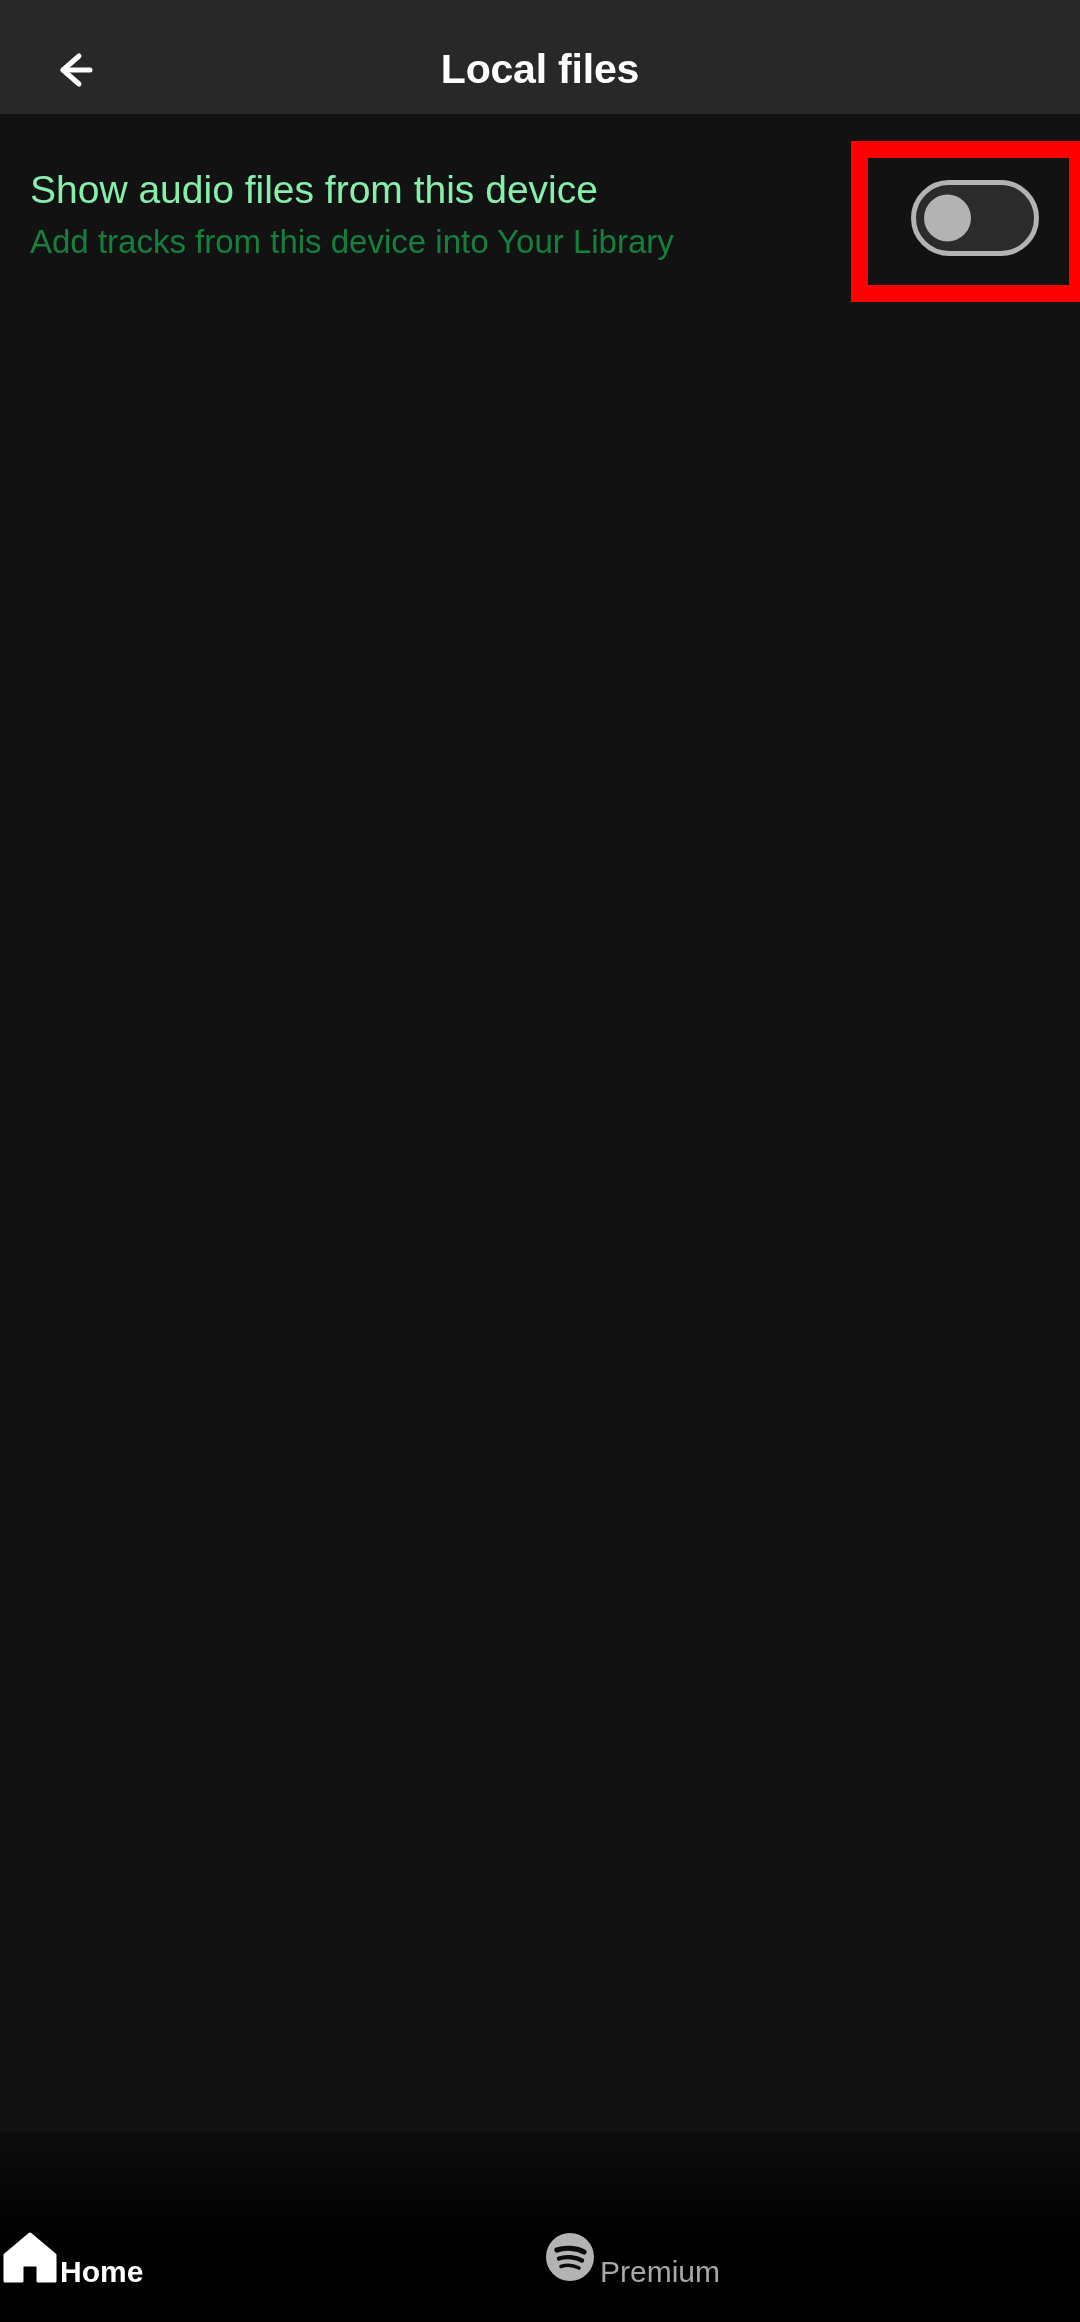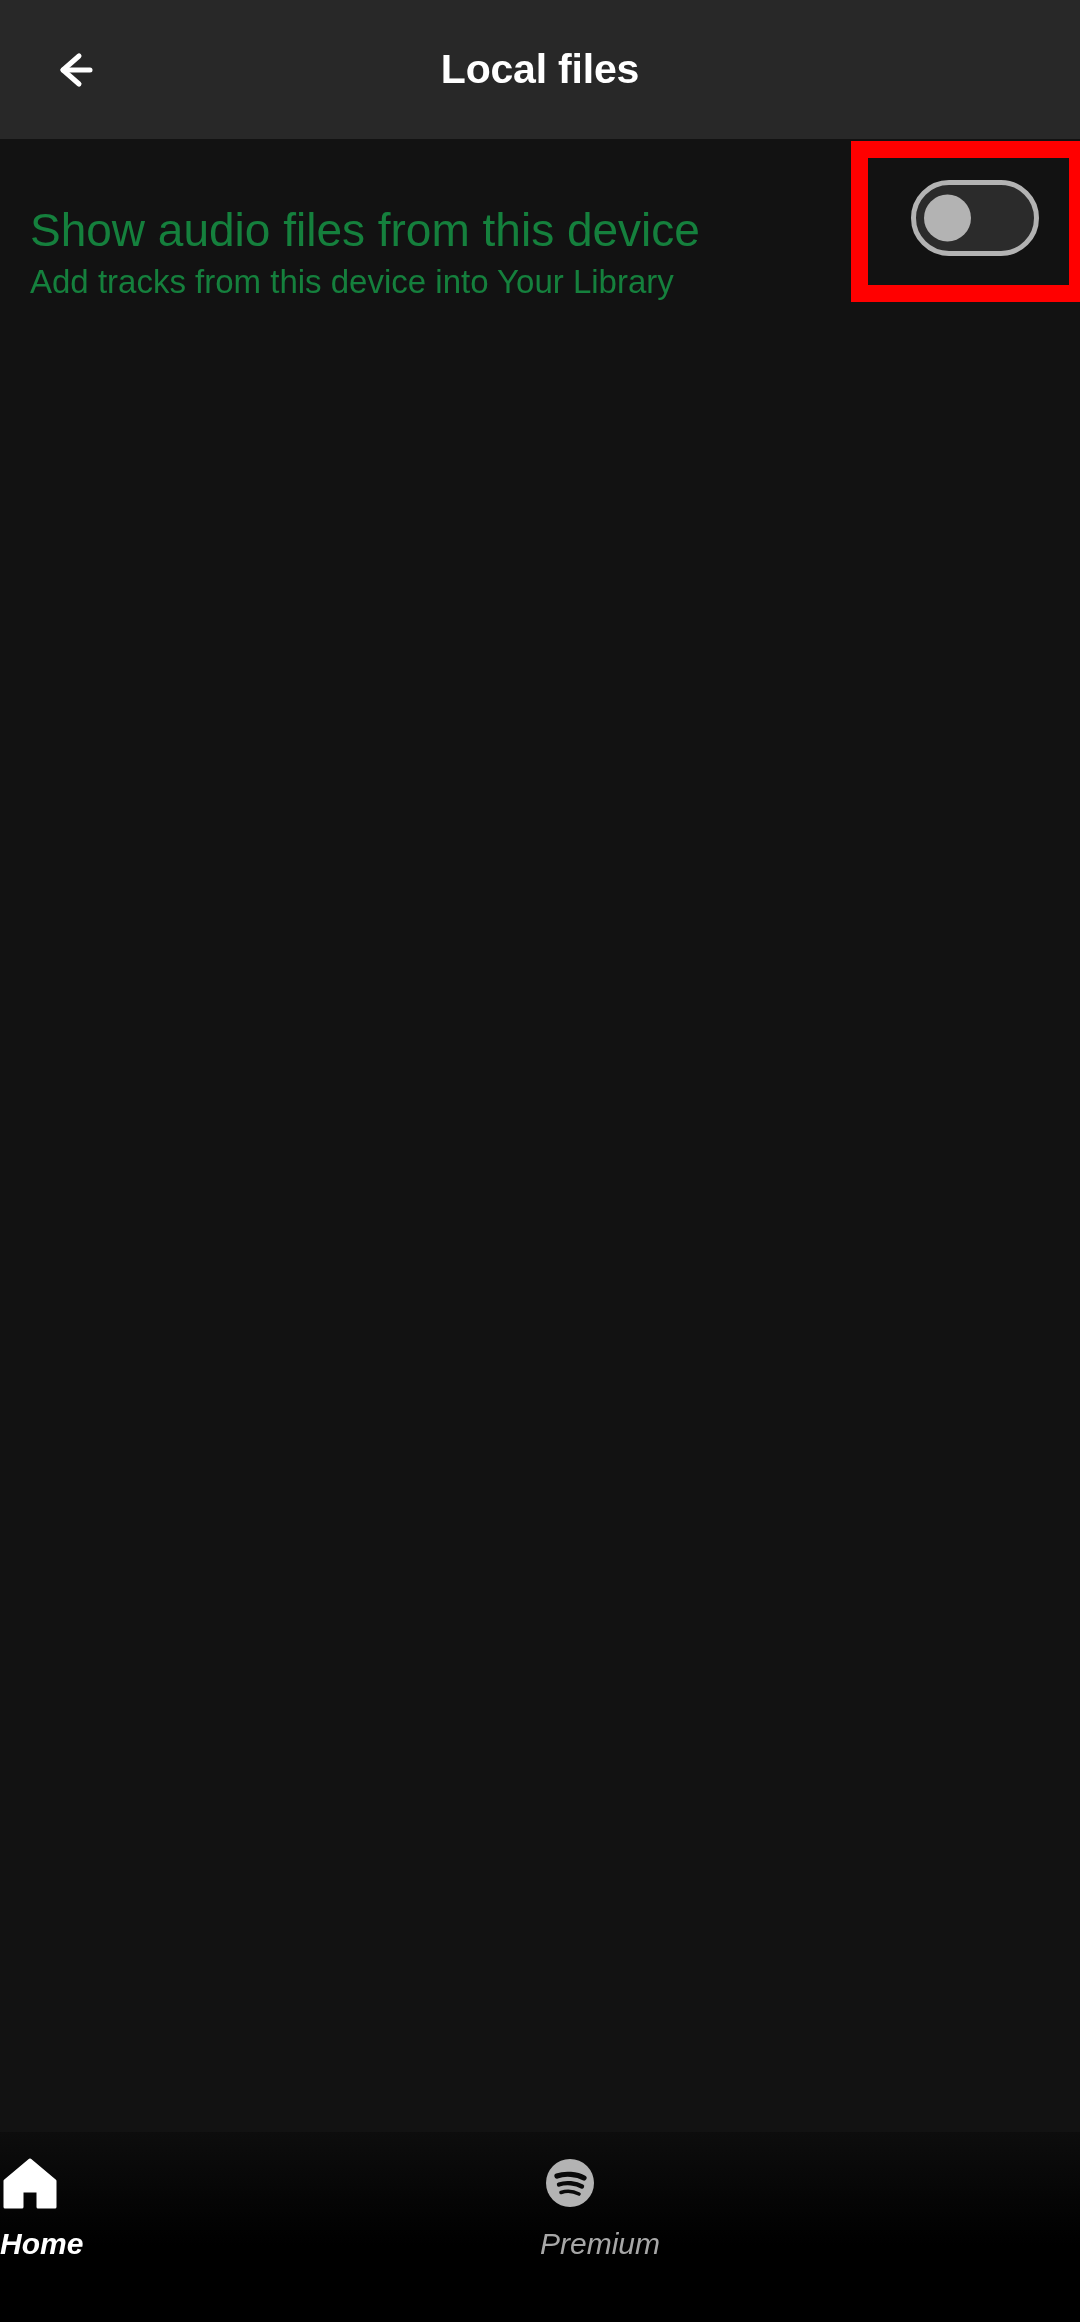--- a/index.html
+++ b/index.html
@@ -11,21 +11,21 @@
   }
   #screen {
     position:relative;
     width:1080px; height:2322px;
     background:#121212;
   }
 
   
   .header {
     position:absolute; top:0; left:0;
-    width:1080px; height:139px;
+    width:1080px; height:114px;
     background:#282828;
     display:flex; align-items:center;
   }
   .back-btn {
     position:absolute; left:24px; top:0; height:139px;
     width:96px;
     display:flex; align-items:center; justify-content:center;
     cursor:pointer;
   }
   .back-btn svg { display:block; }
@@ -44,26 +44,25 @@
     position:absolute; top:139px; left:0;
     width:1080px; height:170px;
     background:#121212;
     display:flex; align-items:center;
   }
   .setting-text {
     position:absolute; left:30px; top:26px;
     width:780px;
   }
   .setting-title {
-    color:#15803d;
-    font-size:46px;
+    color:#86efac;
+    font-size:39px;
     font-weight:400;
     line-height:50px;
     white-space:nowrap;
-    margin-top:40px;
   }
   .setting-subtitle {
     color:#15803d;
     font-size:33px;
     font-weight:400;
     line-height:48px;
     white-space:nowrap;
     margin-top:3px;
   }
 
@@ -105,25 +104,24 @@
   .bottom-nav {
     position:absolute; left:0; bottom:0;
     width:1080px; height:190px;
     background:linear-gradient(to bottom, #0d0d0d 0%, #000000 60%, #000000 100%);
     display:flex; align-items:flex-start; justify-content:space-around;
     padding-top:18px;
     z-index:30;
   }
   .nav-item {
     flex:1;
-    display:flex; flex-direction:column;
-    align-items:flex-start; justify-content:flex-start;
+    display:flex; 
+    align-items:flex-end; justify-content:flex-start;
     cursor:pointer;
     height:140px;
-    font-style:italic;
   }
   .nav-icon {
     height:66px;
     display:flex; align-items:center; justify-content:center;
   }
   .nav-icon svg { display:block; }
   .nav-label {
     margin-top:10px;
     font-size:30px;
     line-height:36px;

